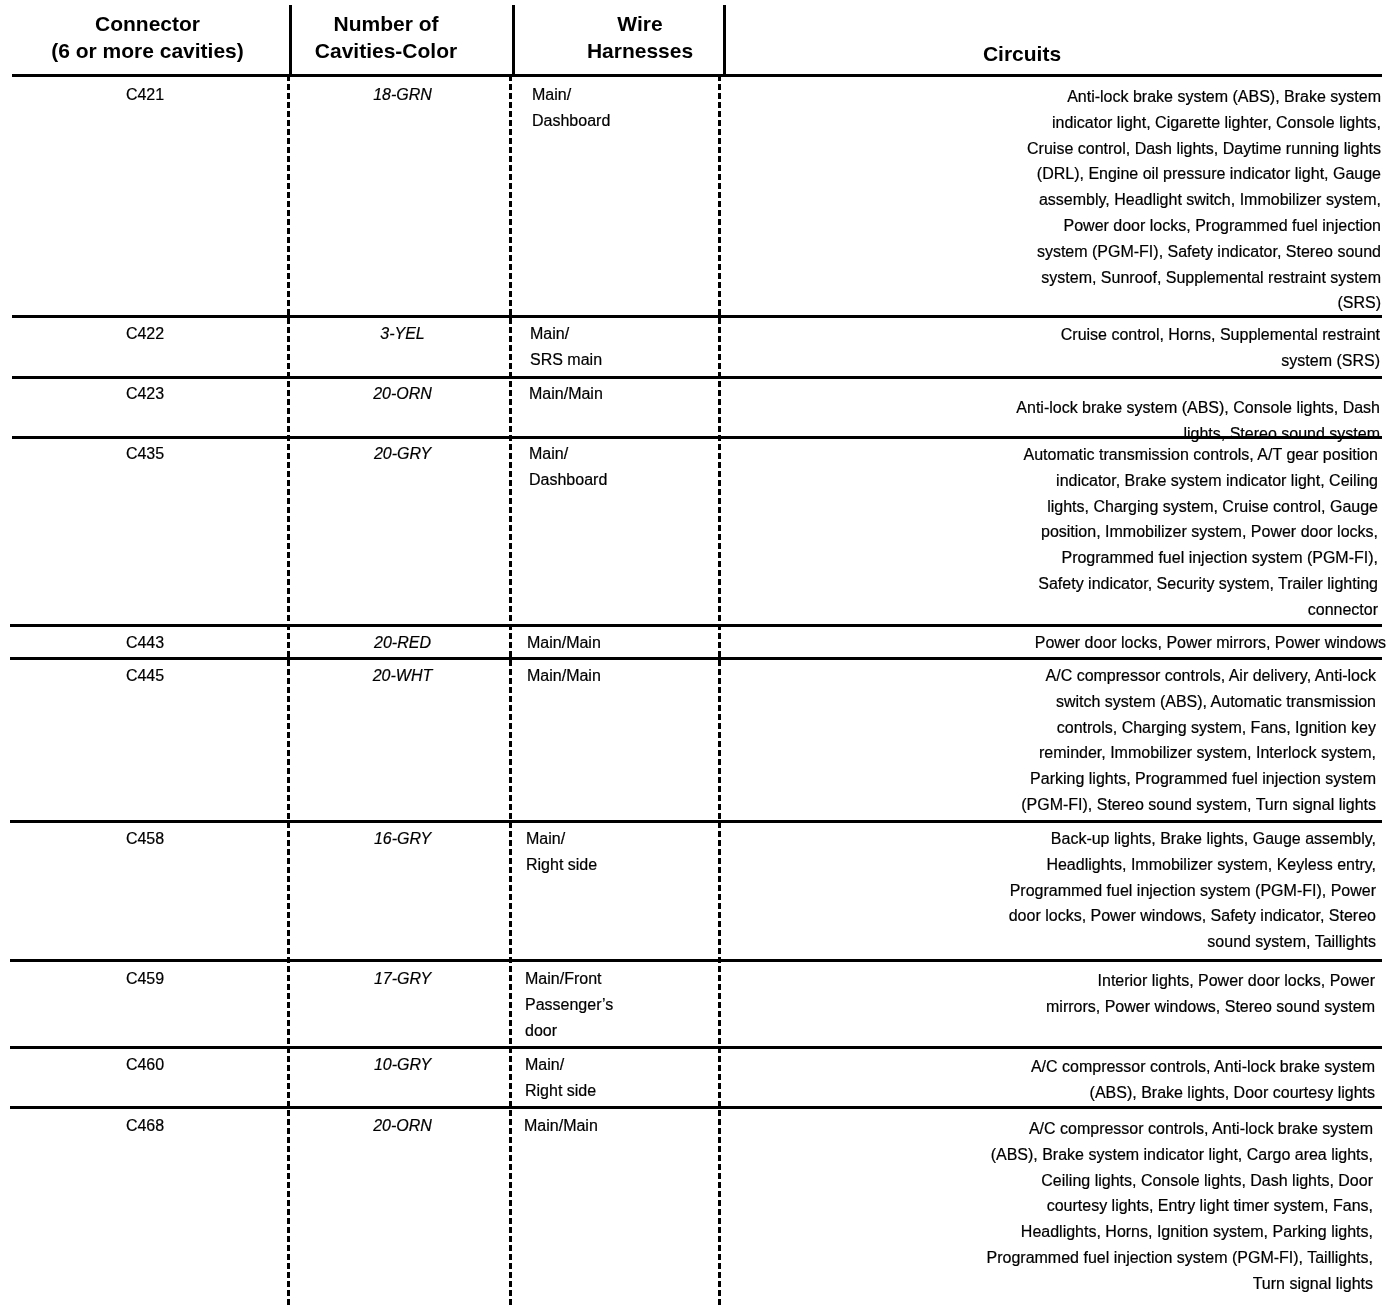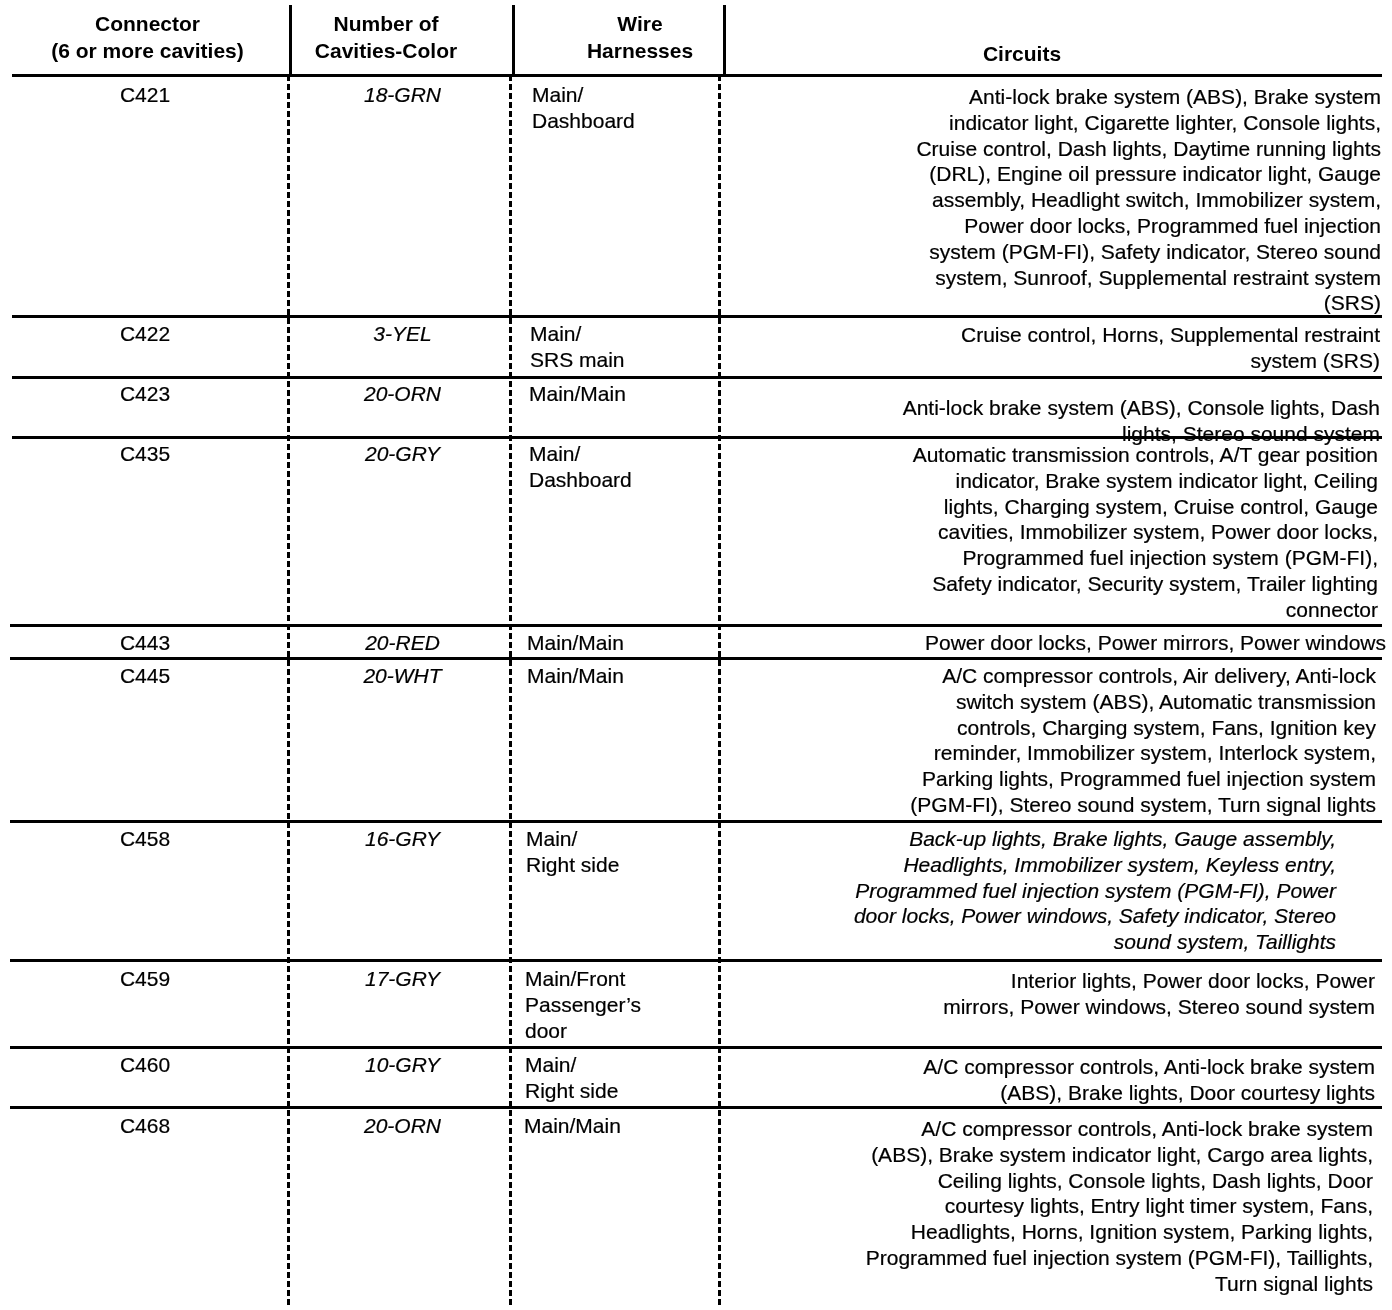--- a/index.html
+++ b/index.html
@@ -12,21 +12,21 @@
     position: absolute; top: 10px; text-align: center;
     font-weight: bold; font-size: 21px; line-height: 27px;
   }
   .vline-solid { position: absolute; width: 3px; background: #000; }
   .vline-dash {
     position: absolute; width: 0; border-left: 3px dashed #000;
   }
   .hline { position: absolute; height: 3px; background: #000; }
   .row { position: absolute; left: 0; width: 1392px; }
   .cell {
-    position: absolute; font-size: 21px; line-height: 25.8px; font-weight: 500;
+    position: absolute; font-size: 16px; line-height: 25.8px; font-weight: 500;
     -webkit-text-stroke: 0.2px #000;
   }
   .c-conn { left: 40px; width: 210px; text-align: center; }
   .c-cav  { left: 295px; width: 215px; text-align: center; font-style: italic; }
   .c-wire { left: 525px; width: 195px; text-align: left; }
   .c-circ { left: 736px; width: 640px; text-align: right; }
 </style>
 </head>
 <body>
 
@@ -118,21 +118,21 @@
     <div class="cell c-conn">C435</div>
     <div class="cell c-cav">20-GRY</div>
     <div class="cell c-wire" style="left:529px;">
       <div>Main/</div>
       <div>Dashboard</div>
     </div>
     <div class="cell c-circ" style="left:738px;top:1px;">
       <div>Automatic transmission controls, A/T gear position</div>
       <div>indicator, Brake system indicator light, Ceiling</div>
       <div>lights, Charging system, Cruise control, Gauge</div>
-      <div>cavities,  Immobilizer system, Power door locks,</div>
+      <div>position,  Immobilizer system, Power door locks,</div>
       <div>Programmed fuel injection system (PGM-FI),</div>
       <div>Safety indicator, Security system, Trailer lighting</div>
       <div>connector</div>
     </div>
   </div>
 
   <div class="row" style="top:630px;">
     <div class="cell c-conn">C443</div>
     <div class="cell c-cav">20-RED</div>
     <div class="cell c-wire" style="left:527px;">
@@ -159,21 +159,21 @@
     </div>
   </div>
 
   <div class="row" style="top:826px;">
     <div class="cell c-conn">C458</div>
     <div class="cell c-cav">16-GRY</div>
     <div class="cell c-wire" style="left:526px;">
       <div>Main/</div>
       <div>Right side</div>
     </div>
-    <div class="cell c-circ" style="left:696px;font-style:italic;">
+    <div class="cell c-circ" style="left:736px;">
       <div>Back-up lights, Brake lights, Gauge assembly,</div>
       <div>Headlights, Immobilizer system, Keyless entry,</div>
       <div>Programmed fuel injection system (PGM-FI), Power</div>
       <div>door locks, Power windows, Safety indicator, Stereo</div>
       <div>sound system, Taillights</div>
     </div>
   </div>
 
   <div class="row" style="top:966px;">
     <div class="cell c-conn">C459</div>

